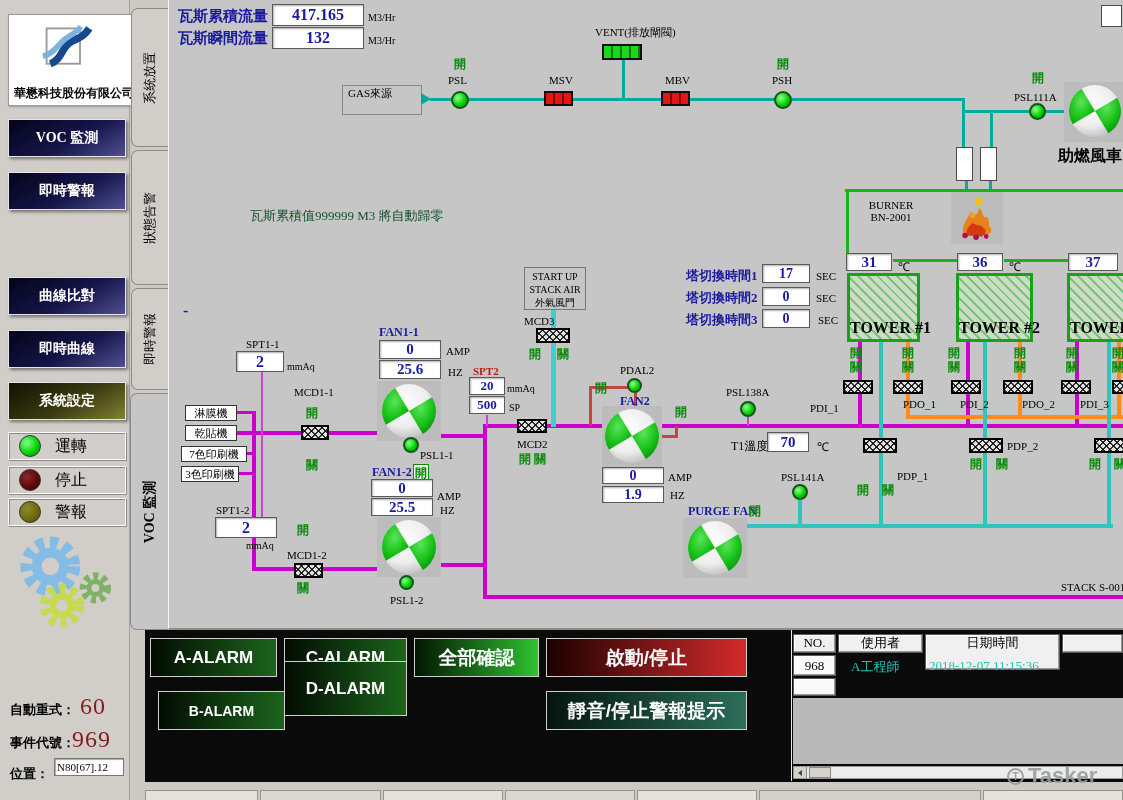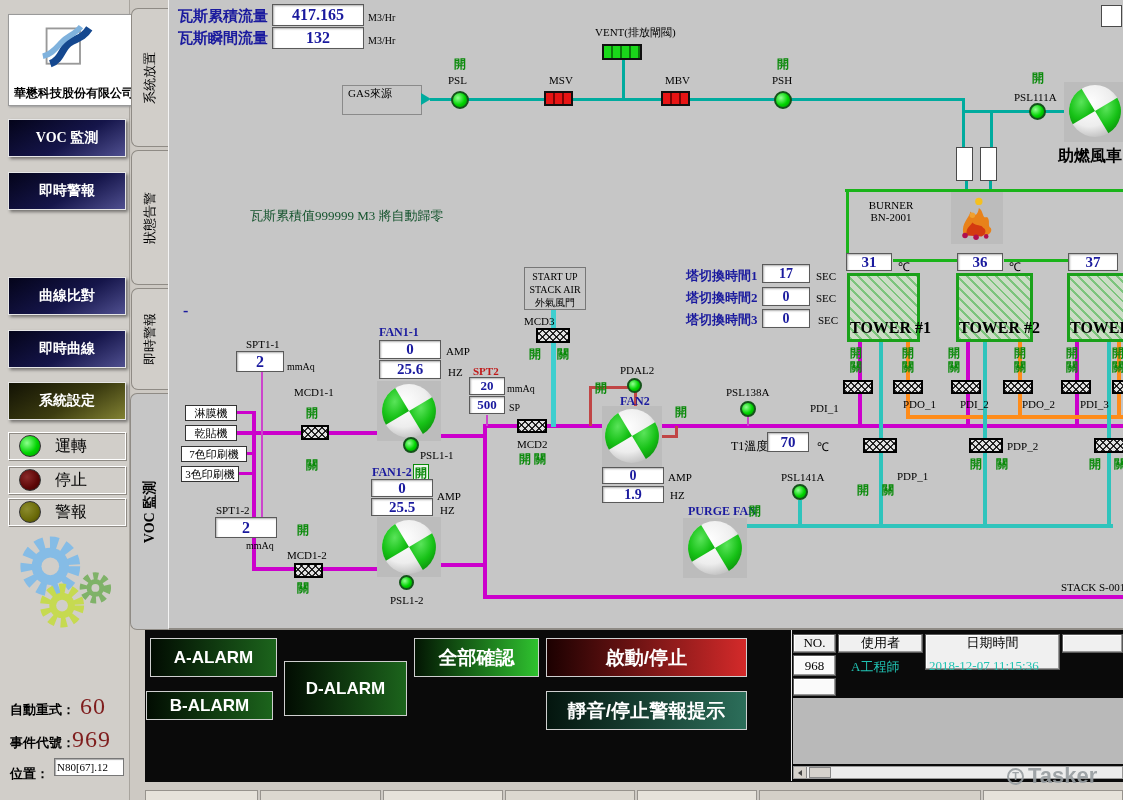--- a/index.html
+++ b/index.html
@@ -443,27 +443,30 @@
     <g transform="rotate(14 50 50)">
       <path d="M50 50 L84 16 A48 48 0 0 1 84 84 Z" fill="url(#gGrn)"></path>
       <path d="M50 50 L16 84 A48 48 0 0 1 16 16 Z" fill="url(#gGrn)"></path>
     </g>
   </svg>
 
   <div id="blackpanel"></div>
   <div class="abtn" style="left:150px;top:638px;width:127px;height:39px;font-size:17px;background:linear-gradient(90deg,#020c02,#1c641c)">
       <span>A-ALARM</span>
     </div>
+  <div class="abtn" style="left:284px;top:638px;width:123px;height:39px;font-size:17px;background:linear-gradient(90deg,#020c02,#1c641c)">
+      <span>C-ALARM</span>
+    </div>
   <div class="abtn" style="left:414px;top:638px;width:125px;height:39px;font-size:19px;background:linear-gradient(90deg,#031503,#2fc22f)">
       <span>全部確認</span>
     </div>
   <div class="abtn" style="left:546px;top:638px;width:201px;height:39px;font-size:19px;background:linear-gradient(90deg,#1c0101,#d42a2a)">
       <span>啟動/停止</span>
     </div>
-  <div class="abtn" style="left:146px;top:691px;width:127px;height:29px;font-size:17px;background:linear-gradient(90deg,#020c02,#1c641c)">
+  <div class="abtn" style="left:158px;top:691px;width:127px;height:39px;font-size:14px;background:linear-gradient(90deg,#020c02,#1c641c)">
       <span>B-ALARM</span>
     </div>
   <div class="abtn" style="left:284px;top:661px;width:123px;height:55px;font-size:17px;background:linear-gradient(90deg,#020c02,#1c641c)">
       <span>D-ALARM</span>
     </div>
   <div class="abtn" style="left:546px;top:691px;width:201px;height:39px;font-size:19px;background:linear-gradient(90deg,#04150e,#2c6e5a)">
       <span>靜音/停止警報提示</span>
     </div>
 
   <div class="ab" style="left:791px;top:630px;width:1px;height:151px;background:#e8e8e8"></div>

